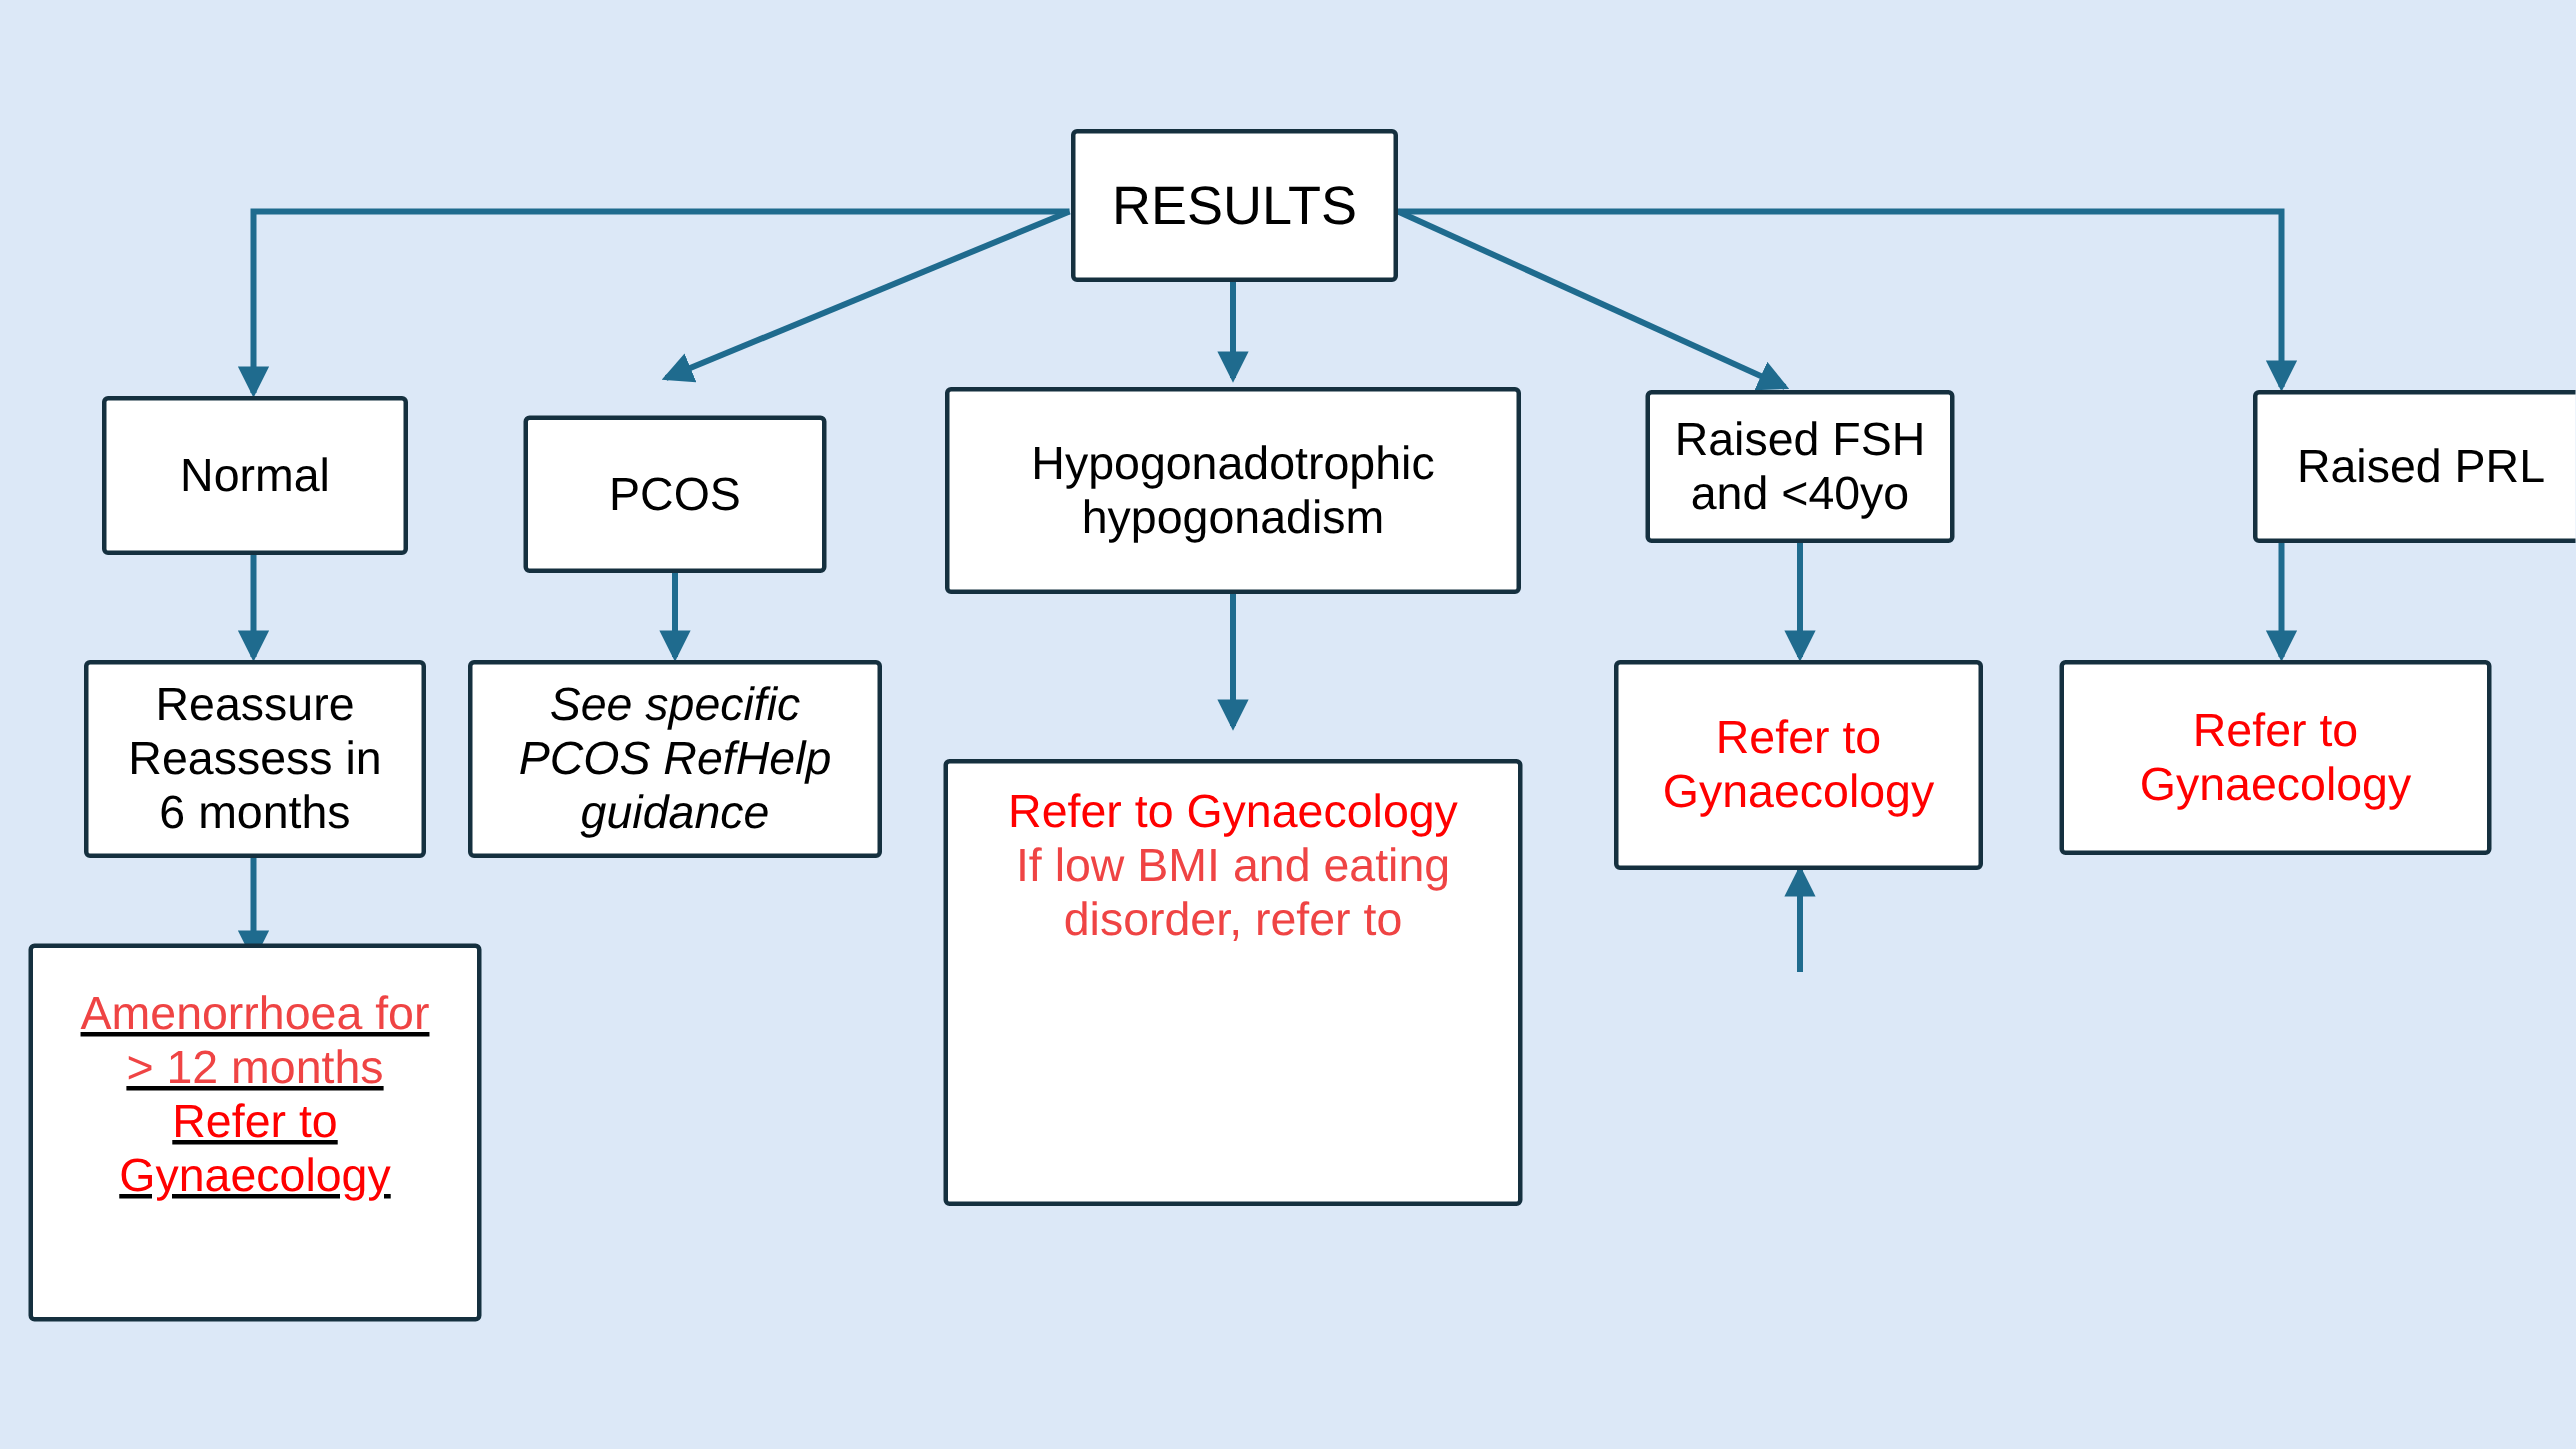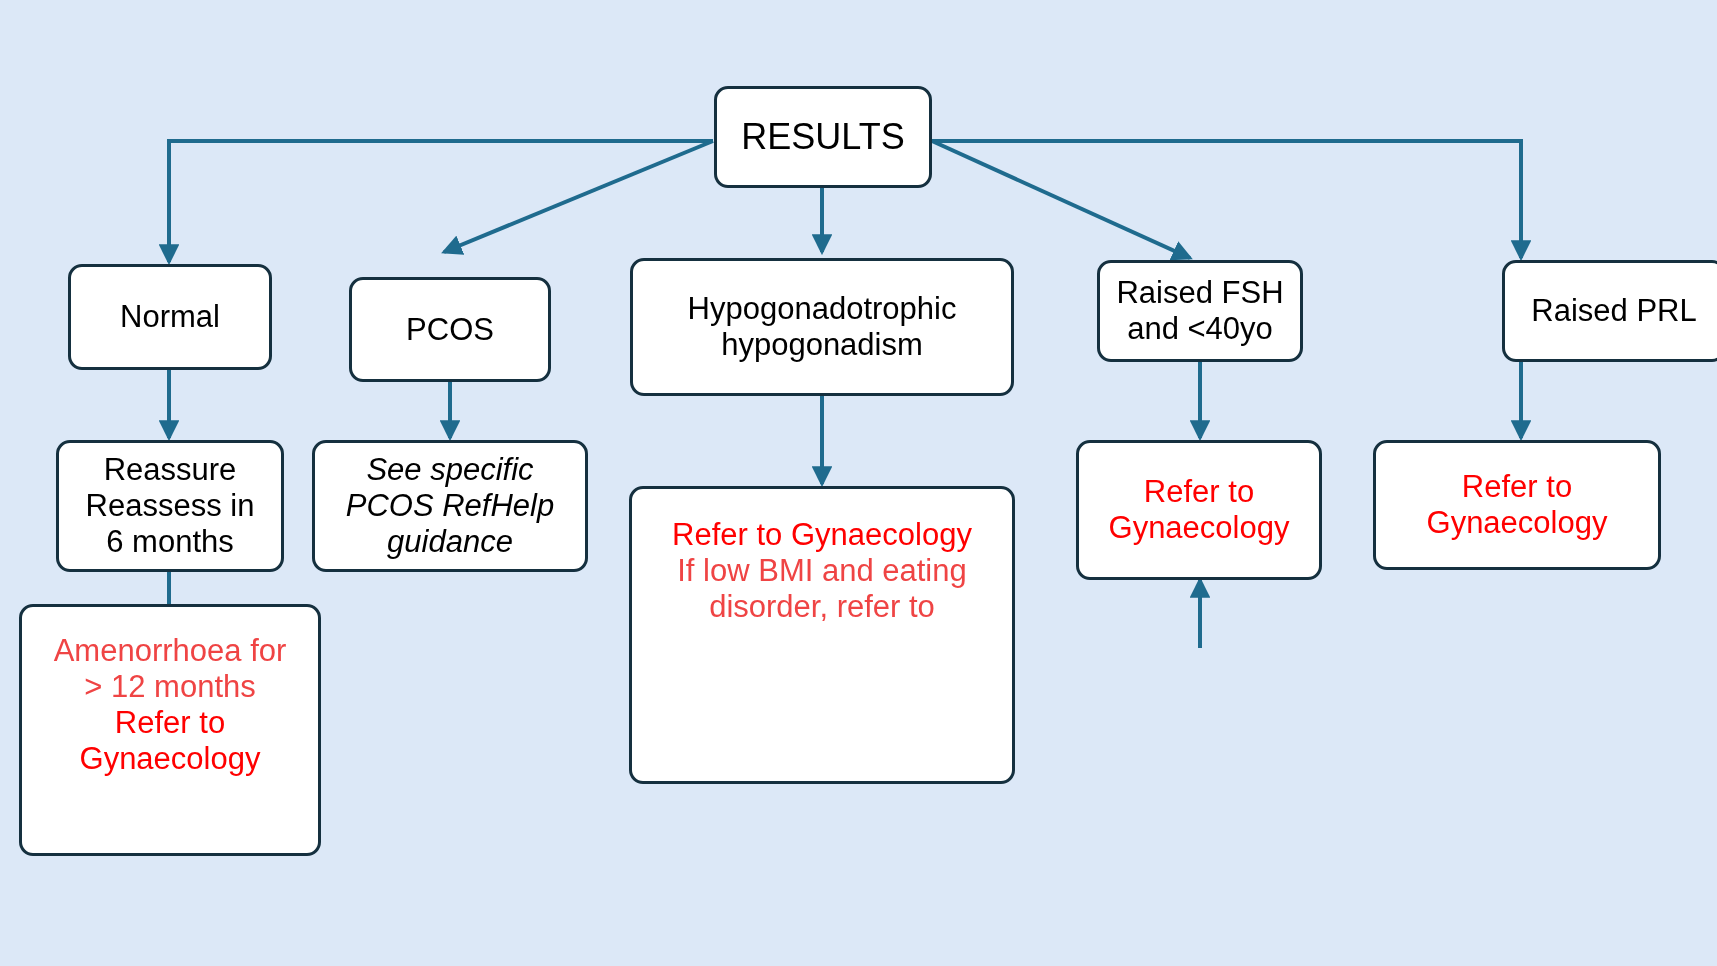--- a/index.html
+++ b/index.html
@@ -23,38 +23,38 @@
     left: 0;
     top: 0;
     width: 1717px;
     height: 966px;
     pointer-events: none;
   }
   .node {
     position: absolute;
     background: #ffffff;
     border: 3px solid #15303f;
-    border-radius: 14px;
+    border-radius: 4px;
     box-sizing: border-box;
     display: flex;
     flex-direction: column;
     align-items: center;
     color: #000000;
     font-size: 31px;
     line-height: 1.16;
     text-align: right;
     padding: 0;
   }
   .node.center { justify-content: center; }
   .node.topal  { justify-content: flex-start; }
   .node .line { display: block; white-space: pre; }
   .red  { color: #ff0000; }
   .blk  { color: #ef4444; }
   .pad-top-26 { padding-top: 26px; }
-  .pad-top-32 { padding-top: 28px; }
+  .pad-top-32 { padding-top: 14px; margin-top: 20px; }
   #node-results { font-size: 36px; }
 </style>
 </head>
 <body>
 
 <div id="canvas">
 
   <svg id="edges" viewBox="0 0 1717 966" width="1717" height="966" xmlns="http://www.w3.org/2000/svg">
     <defs>
       <marker id="arrow" viewBox="0 0 10 10" refX="8.5" refY="5" markerWidth="5.2" markerHeight="5.2" orient="auto-start-reverse">
@@ -96,21 +96,21 @@
   <div class="node center" style="left:68px; top:264px; width:204px; height:106px;">
     <span class="line">Normal</span>
   </div>
 
   <div class="node center" style="left:56px; top:440px; width:228px; height:132px;">
     <span class="line">Reassure</span>
     <span class="line">Reassess in</span>
     <span class="line">6 months</span>
   </div>
 
-  <div class="node topal pad-top-26" style="left:19px; top:604px; width:302px; height:252px;">
+  <div class="node topal pad-top-26" style="left:19px; top:629px; width:302px; height:252px;text-decoration:underline;">
     <span class="line blk">Amenorrhoea for</span>
     <span class="line blk">&gt; 12 months</span>
     <span class="line red">Refer to</span>
     <span class="line red">Gynaecology</span>
   </div>
 
   <div class="node center" style="left:349px; top:277px; width:202px; height:105px;">
     <span class="line">PCOS</span>
   </div>
 

